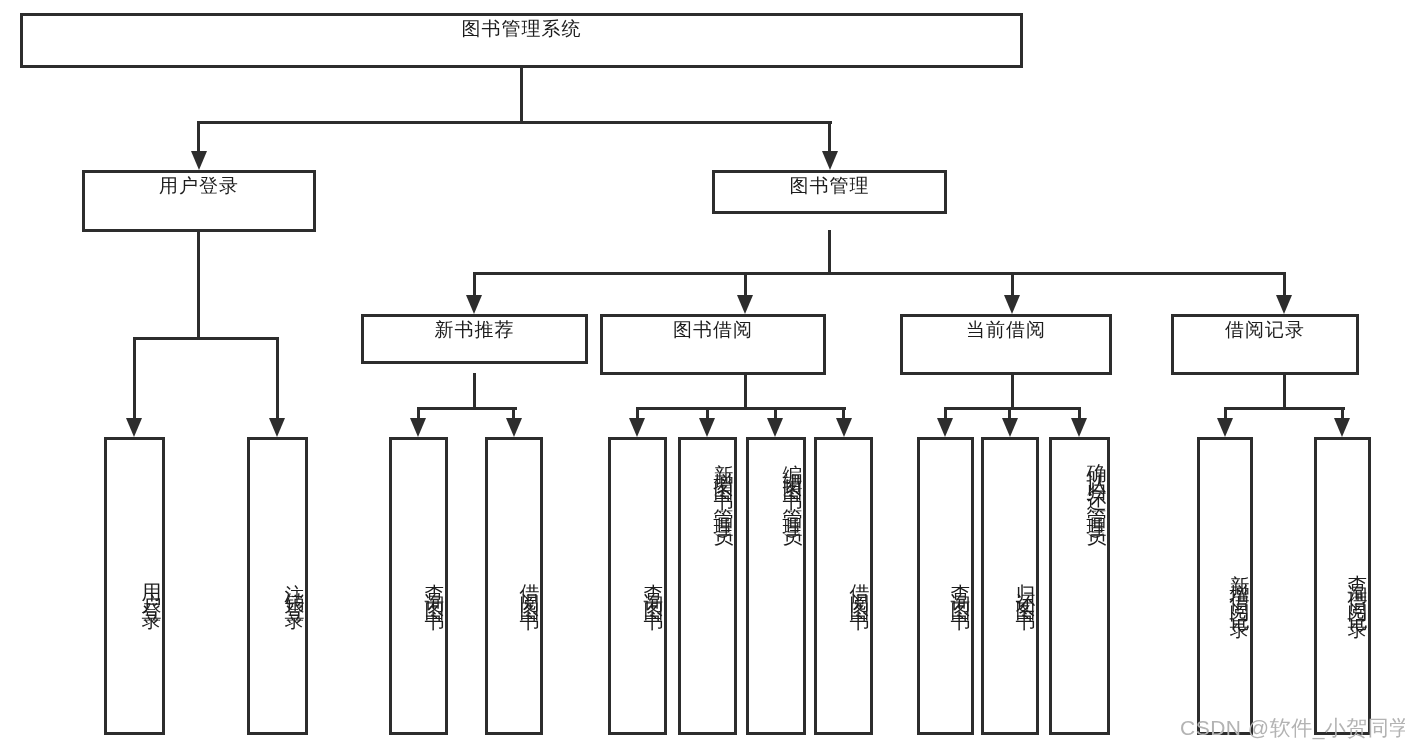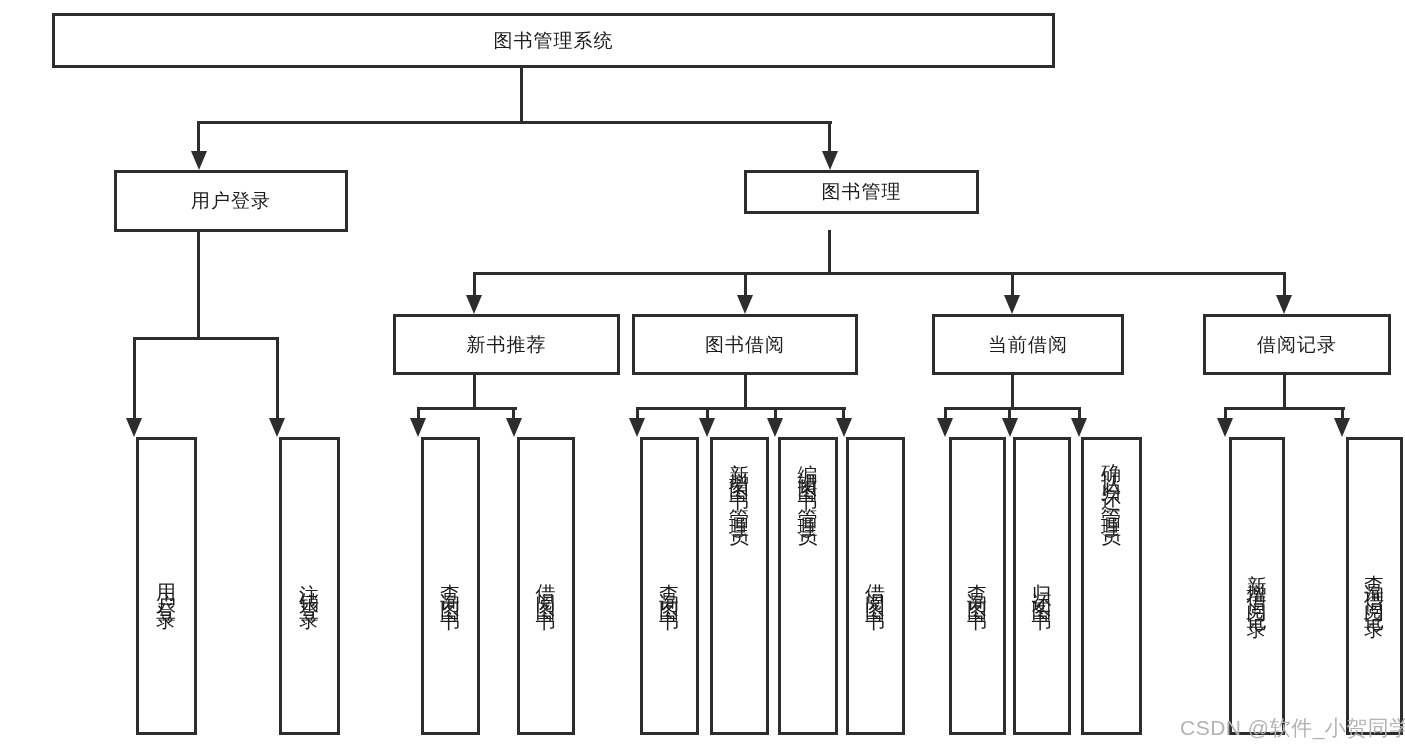--- a/index.html
+++ b/index.html
@@ -3,23 +3,22 @@
 <meta charset="utf-8">
 <style>
   html,body { margin:0; padding:0; background:#ffffff; }
   .stage {
     position:relative; width:1405px; height:747px; background:#ffffff;
     overflow:hidden; font-family:"Liberation Serif", serif;
   }
   .box {
     position:absolute; box-sizing:border-box;
     border:3px solid #2d2d2d; background:#ffffff;
-    display:flex; align-items:center; justify-content:center;
+    display:flex; align-items:flex-start; justify-content:center;
     color:#1c1c1c;
-    margin-left:32px;
   }
   .hbox { font-size:19px; letter-spacing:1px; white-space:nowrap; }
   .vbox {
     writing-mode:vertical-rl; text-orientation:mixed;
     font-size:20px; line-height:1; letter-spacing:9px;
   }
   .vbox.toptext { justify-content:flex-start; padding-top:8px; letter-spacing:9px; }
   .line { position:absolute; background:#2d2d2d; }
   .arrow {
     position:absolute; width:0; height:0;
@@ -66,27 +65,27 @@
   <div class="line" style="left:473px;top:272px;width:813px;height:3px"></div>
   <div class="line" style="left:473px;top:272px;width:3px;height:26px"></div>
   <div class="arrow" style="left:466px;top:295px"></div>
   <div class="line" style="left:744px;top:272px;width:3px;height:26px"></div>
   <div class="arrow" style="left:737px;top:295px"></div>
   <div class="line" style="left:1011px;top:272px;width:3px;height:26px"></div>
   <div class="arrow" style="left:1004px;top:295px"></div>
   <div class="line" style="left:1283px;top:272px;width:3px;height:26px"></div>
   <div class="arrow" style="left:1276px;top:295px"></div>
 
-  <div class="box hbox" style="left:361px;top:314px;width:227px;height:61px">
+  <div class="box hbox" style="left:361px;top:314px;width:227px;height:50px">
     <span>新书推荐</span>
   </div>
   <div class="box hbox" style="left:600px;top:314px;width:226px;height:61px">
     <span>图书借阅</span>
   </div>
-  <div class="box hbox" style="left:900px;top:314px;width:192px;height:61px">
+  <div class="box hbox" style="left:900px;top:314px;width:212px;height:61px">
     <span>当前借阅</span>
   </div>
   <div class="box hbox" style="left:1171px;top:314px;width:188px;height:61px">
     <span>借阅记录</span>
   </div>
 
   <div class="line" style="left:473px;top:373px;width:3px;height:37px"></div>
   <div class="line" style="left:417px;top:407px;width:100px;height:3px"></div>
   <div class="line" style="left:417px;top:407px;width:3px;height:14px"></div>
   <div class="arrow" style="left:410px;top:418px"></div>

